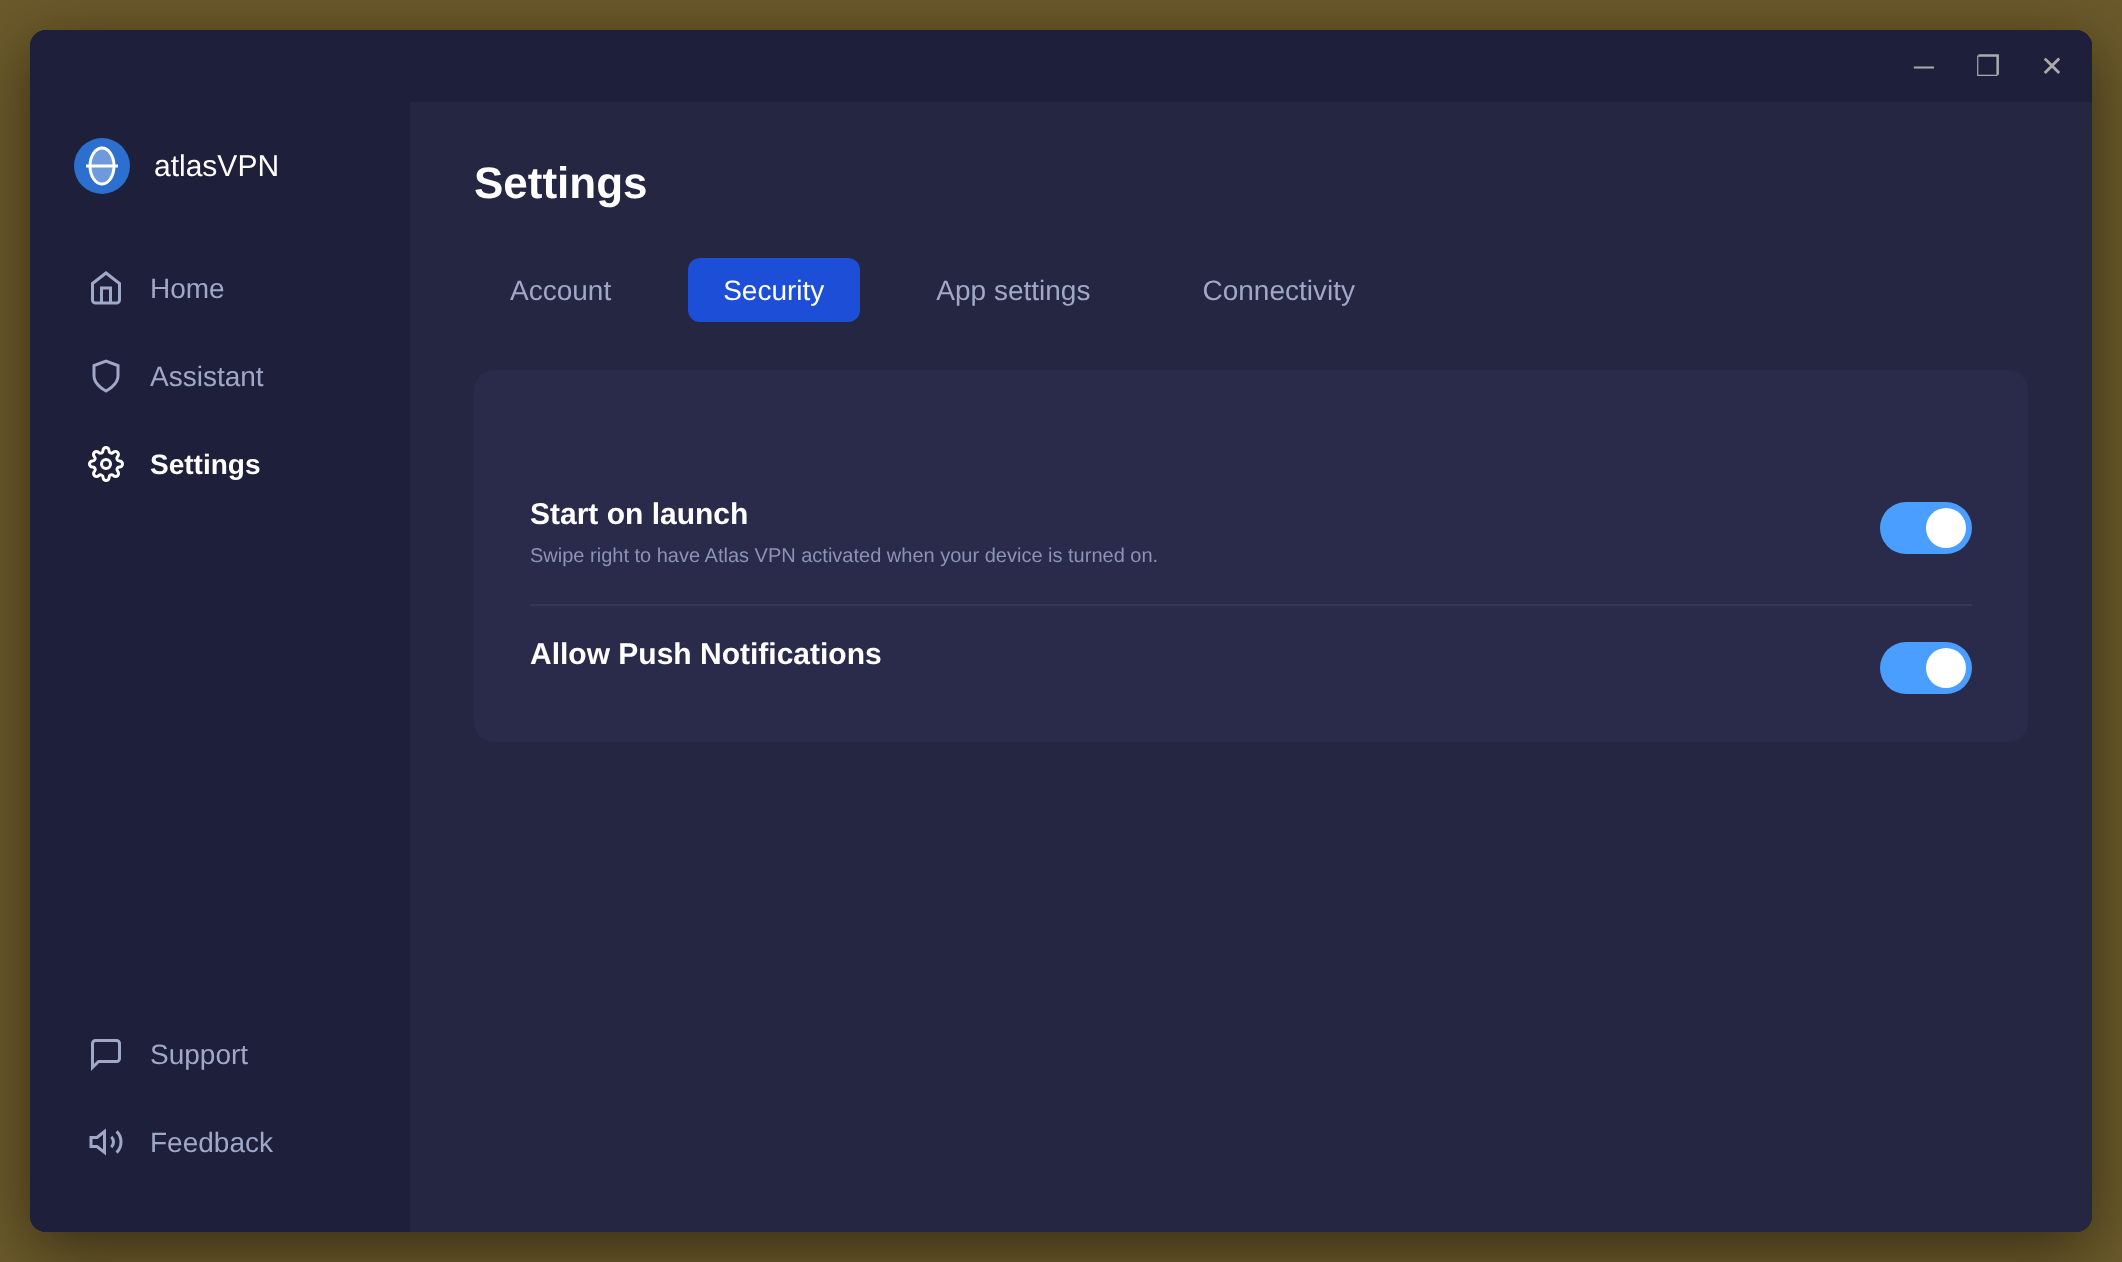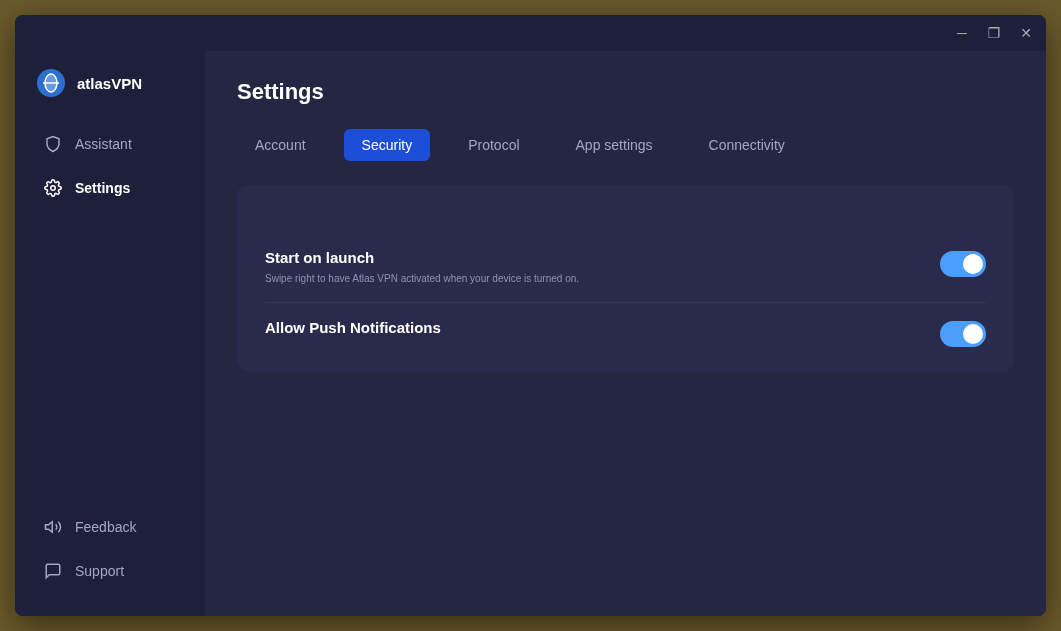--- a/index.html
+++ b/index.html
@@ -74,21 +74,21 @@
     .sidebar-logo {
       display: flex;
       align-items: center;
       gap: 10px;
       padding: 0 20px 24px 20px;
     }
 
     .logo-text {
       color: #ffffff;
       font-size: 15px;
-      font-weight: 700;
+      font-weight: 400;
     }
 
     .sidebar-nav {
       flex: 1;
       display: flex;
       flex-direction: column;
       gap: 2px;
     }
 
     .sidebar-item {
@@ -288,20 +288,29 @@
         <svg class="atlas-logo" viewBox="0 0 32 32">
           <circle cx="16" cy="16" r="14" fill="#2d6fcf"></circle>
           <path d="M16 6 C16 6 22 10 22 16 C22 22 16 26 16 26 C16 26 10 22 10 16 C10 10 16 6 16 6Z" fill="white" opacity="0.3"></path>
           <ellipse cx="16" cy="16" rx="6" ry="9" fill="none" stroke="white" stroke-width="1.5"></ellipse>
           <line x1="8" y1="16" x2="24" y2="16" stroke="white" stroke-width="1.5"></line>
         </svg>
         <span class="logo-text">atlasVPN</span>
       </div>
 
       <div class="sidebar-nav">
+        <div class="sidebar-item">
+          <span class="sidebar-item-icon">
+            <svg width="18" height="18" viewBox="0 0 24 24" fill="none" stroke="currentColor" stroke-width="2">
+              <path d="M3 9l9-7 9 7v11a2 2 0 01-2 2H5a2 2 0 01-2-2z"></path>
+              <polyline points="9 22 9 12 15 12 15 22"></polyline>
+            </svg>
+          </span>
+          <span>Home</span>
+        </div>
 
         <div class="sidebar-item">
           <span class="sidebar-item-icon">
             <svg width="18" height="18" viewBox="0 0 24 24" fill="none" stroke="currentColor" stroke-width="2">
               <path d="M12 22s8-4 8-10V5l-8-3-8 3v7c0 6 8 10 8 10z"></path>
             </svg>
           </span>
           <span>Assistant</span>
         </div>
 
@@ -311,49 +320,48 @@
             <svg width="18" height="18" viewBox="0 0 24 24" fill="none" stroke="currentColor" stroke-width="2">
               <circle cx="12" cy="12" r="3"></circle>
               <path d="M19.4 15a1.65 1.65 0 00.33 1.82l.06.06a2 2 0 010 2.83 2 2 0 01-2.83 0l-.06-.06a1.65 1.65 0 00-1.82-.33 1.65 1.65 0 00-1 1.51V21a2 2 0 01-4 0v-.09A1.65 1.65 0 009 19.4a1.65 1.65 0 00-1.82.33l-.06.06a2 2 0 01-2.83-2.83l.06-.06A1.65 1.65 0 004.68 15a1.65 1.65 0 00-1.51-1H3a2 2 0 010-4h.09A1.65 1.65 0 004.6 9a1.65 1.65 0 00-.33-1.82l-.06-.06a2 2 0 012.83-2.83l.06.06A1.65 1.65 0 009 4.68a1.65 1.65 0 001-1.51V3a2 2 0 014 0v.09a1.65 1.65 0 001 1.51 1.65 1.65 0 001.82-.33l.06-.06a2 2 0 012.83 2.83l-.06.06A1.65 1.65 0 0019.4 9a1.65 1.65 0 001.51 1H21a2 2 0 010 4h-.09a1.65 1.65 0 00-1.51 1z"></path>
             </svg>
           </span>
           <span>Settings</span>
         </div>
       </div>
 
       <div class="sidebar-bottom">
+        <div class="sidebar-item">
+          <span class="sidebar-item-icon">
+            <svg width="18" height="18" viewBox="0 0 24 24" fill="none" stroke="currentColor" stroke-width="2">
+              <path d="M21 15a2 2 0 01-2 2H7l-4 4V5a2 2 0 012-2h14a2 2 0 012 2z"></path>
+            </svg>
+          </span>
+          <span>Support</span>
+        </div>
+
         <div class="sidebar-item">
           <span class="sidebar-item-icon">
             <svg width="18" height="18" viewBox="0 0 24 24" fill="none" stroke="currentColor" stroke-width="2">
               <polygon points="11 5 6 9 2 9 2 15 6 15 11 19 11 5"></polygon>
               <path d="M19.07 4.93a10 10 0 010 14.14"></path>
               <path d="M15.54 8.46a5 5 0 010 7.07"></path>
             </svg>
           </span>
           <span>Feedback</span>
         </div>
-
-        <div class="sidebar-item">
-          <span class="sidebar-item-icon">
-            <svg width="18" height="18" viewBox="0 0 24 24" fill="none" stroke="currentColor" stroke-width="2">
-              <path d="M21 15a2 2 0 01-2 2H7l-4 4V5a2 2 0 012-2h14a2 2 0 012 2z"></path>
-            </svg>
-          </span>
-          <span>Support</span>
-        </div>
       </div>
     </div>
 
     <div class="main-content">
       <h1 class="page-title">Settings</h1>
 
       <div class="tabs">
         <button class="tab">Account</button>
         <button class="tab active">Security</button>
-        <button class="tab">Protocol</button>
         <button class="tab">App settings</button>
         <button class="tab">Connectivity</button>
       </div>
 
       <div class="settings-card">
 
         <div class="setting-item">
           <div class="setting-info">
             <div class="setting-title">Start on launch</div>
             <div class="setting-desc">Swipe right to have Atlas VPN activated when your device is turned on.</div>

